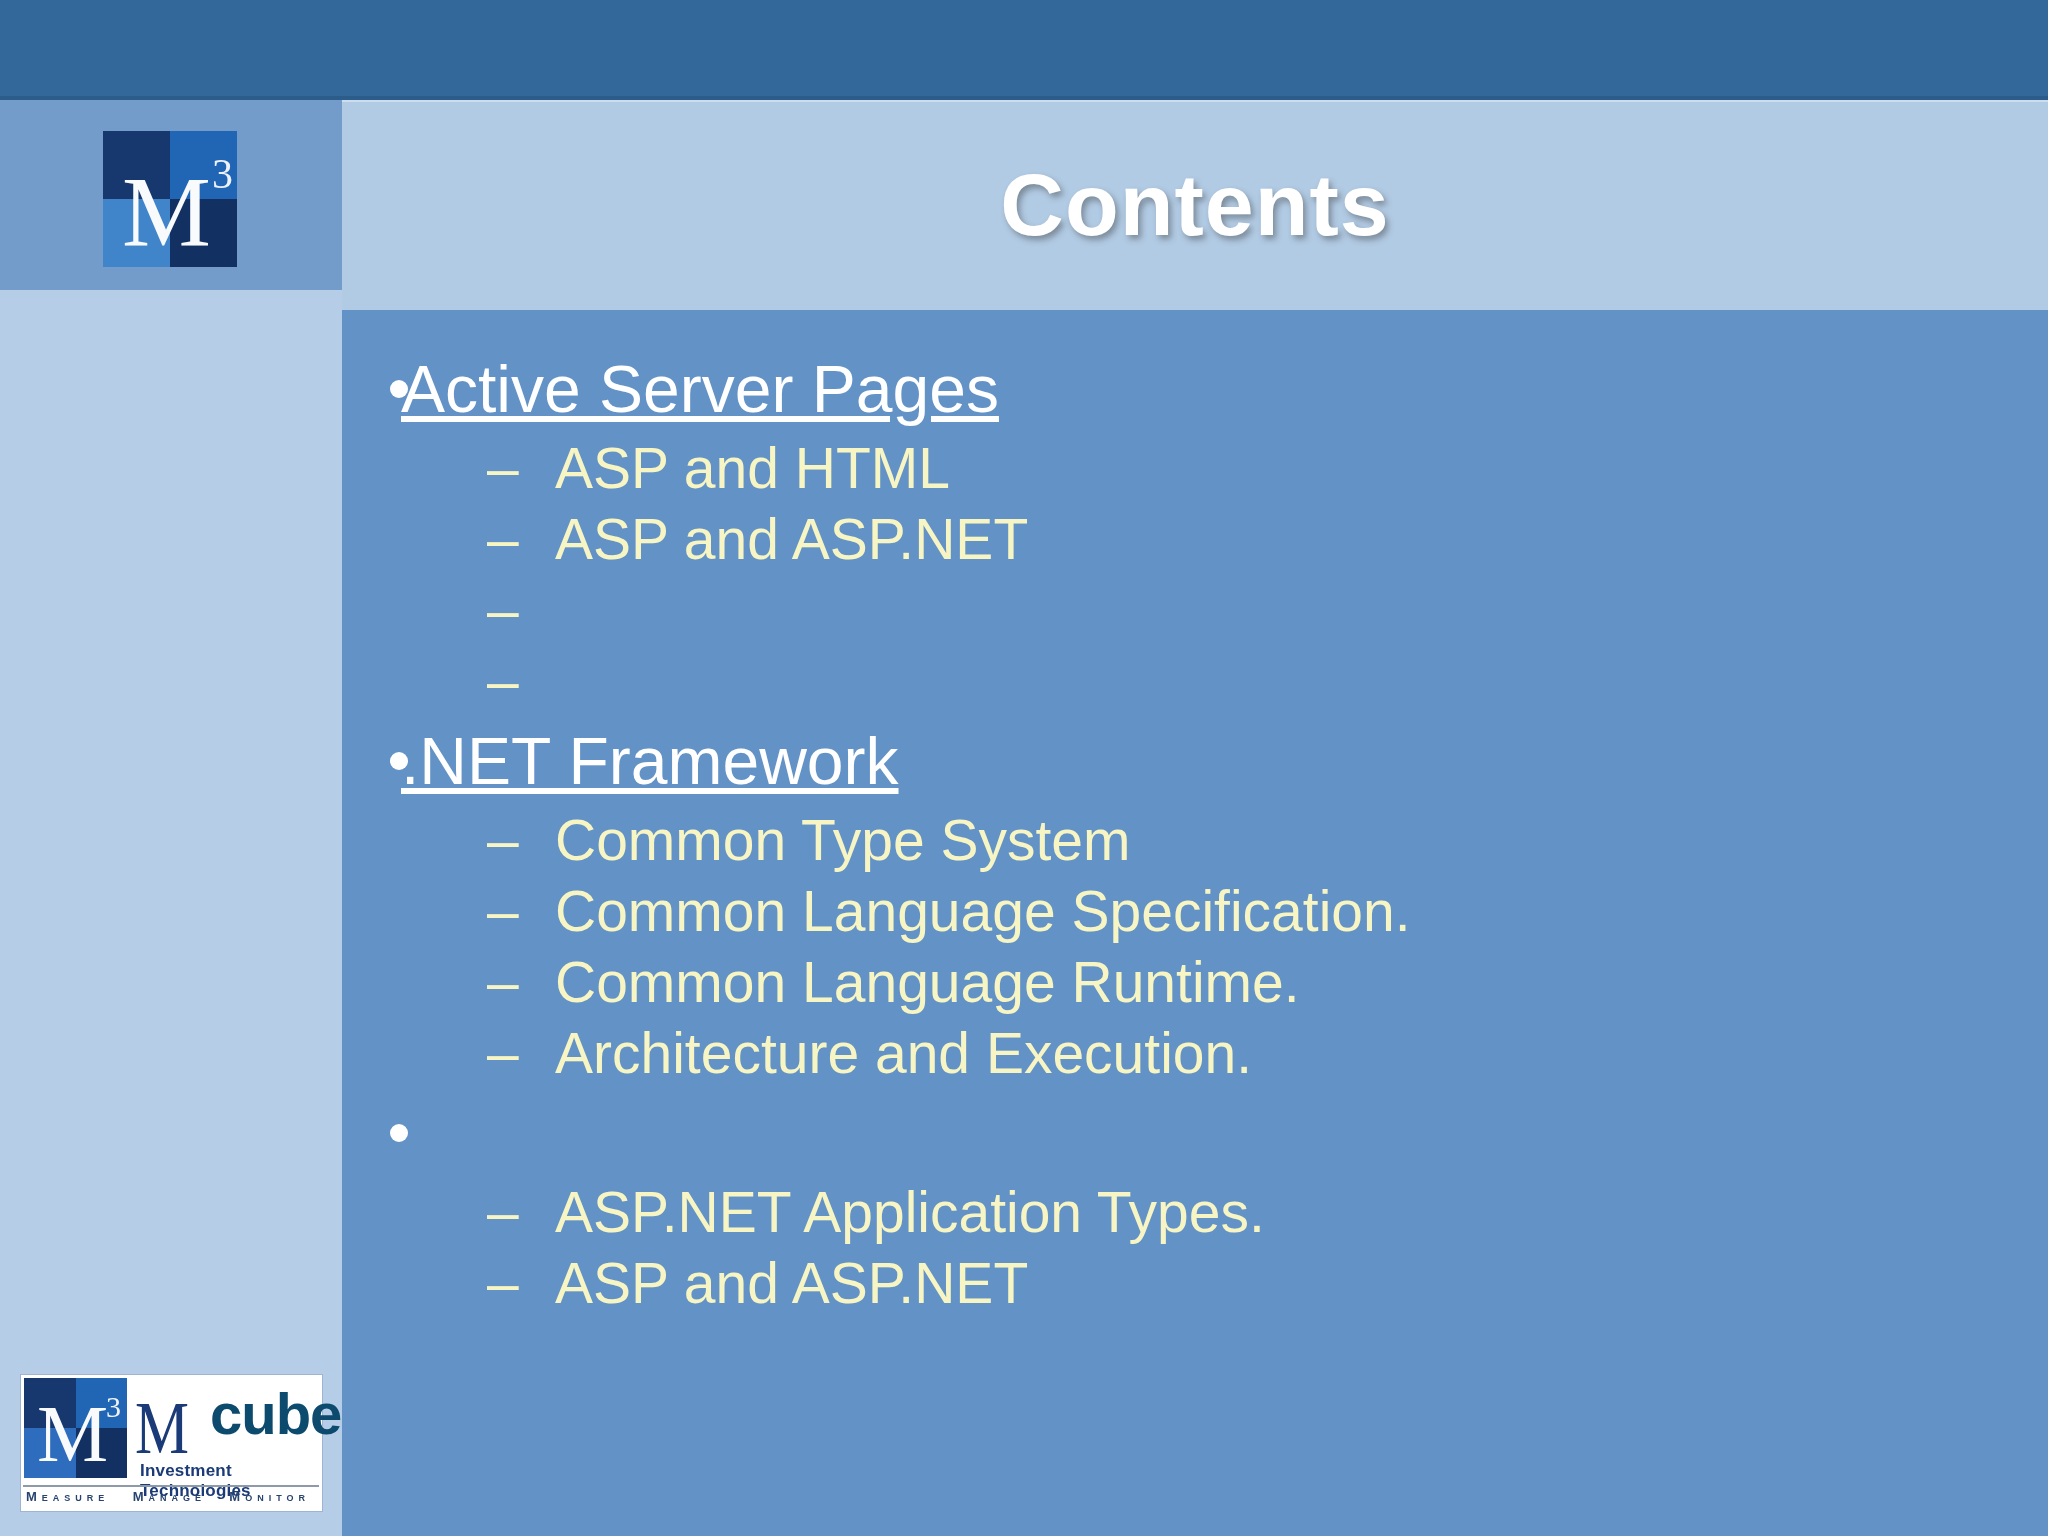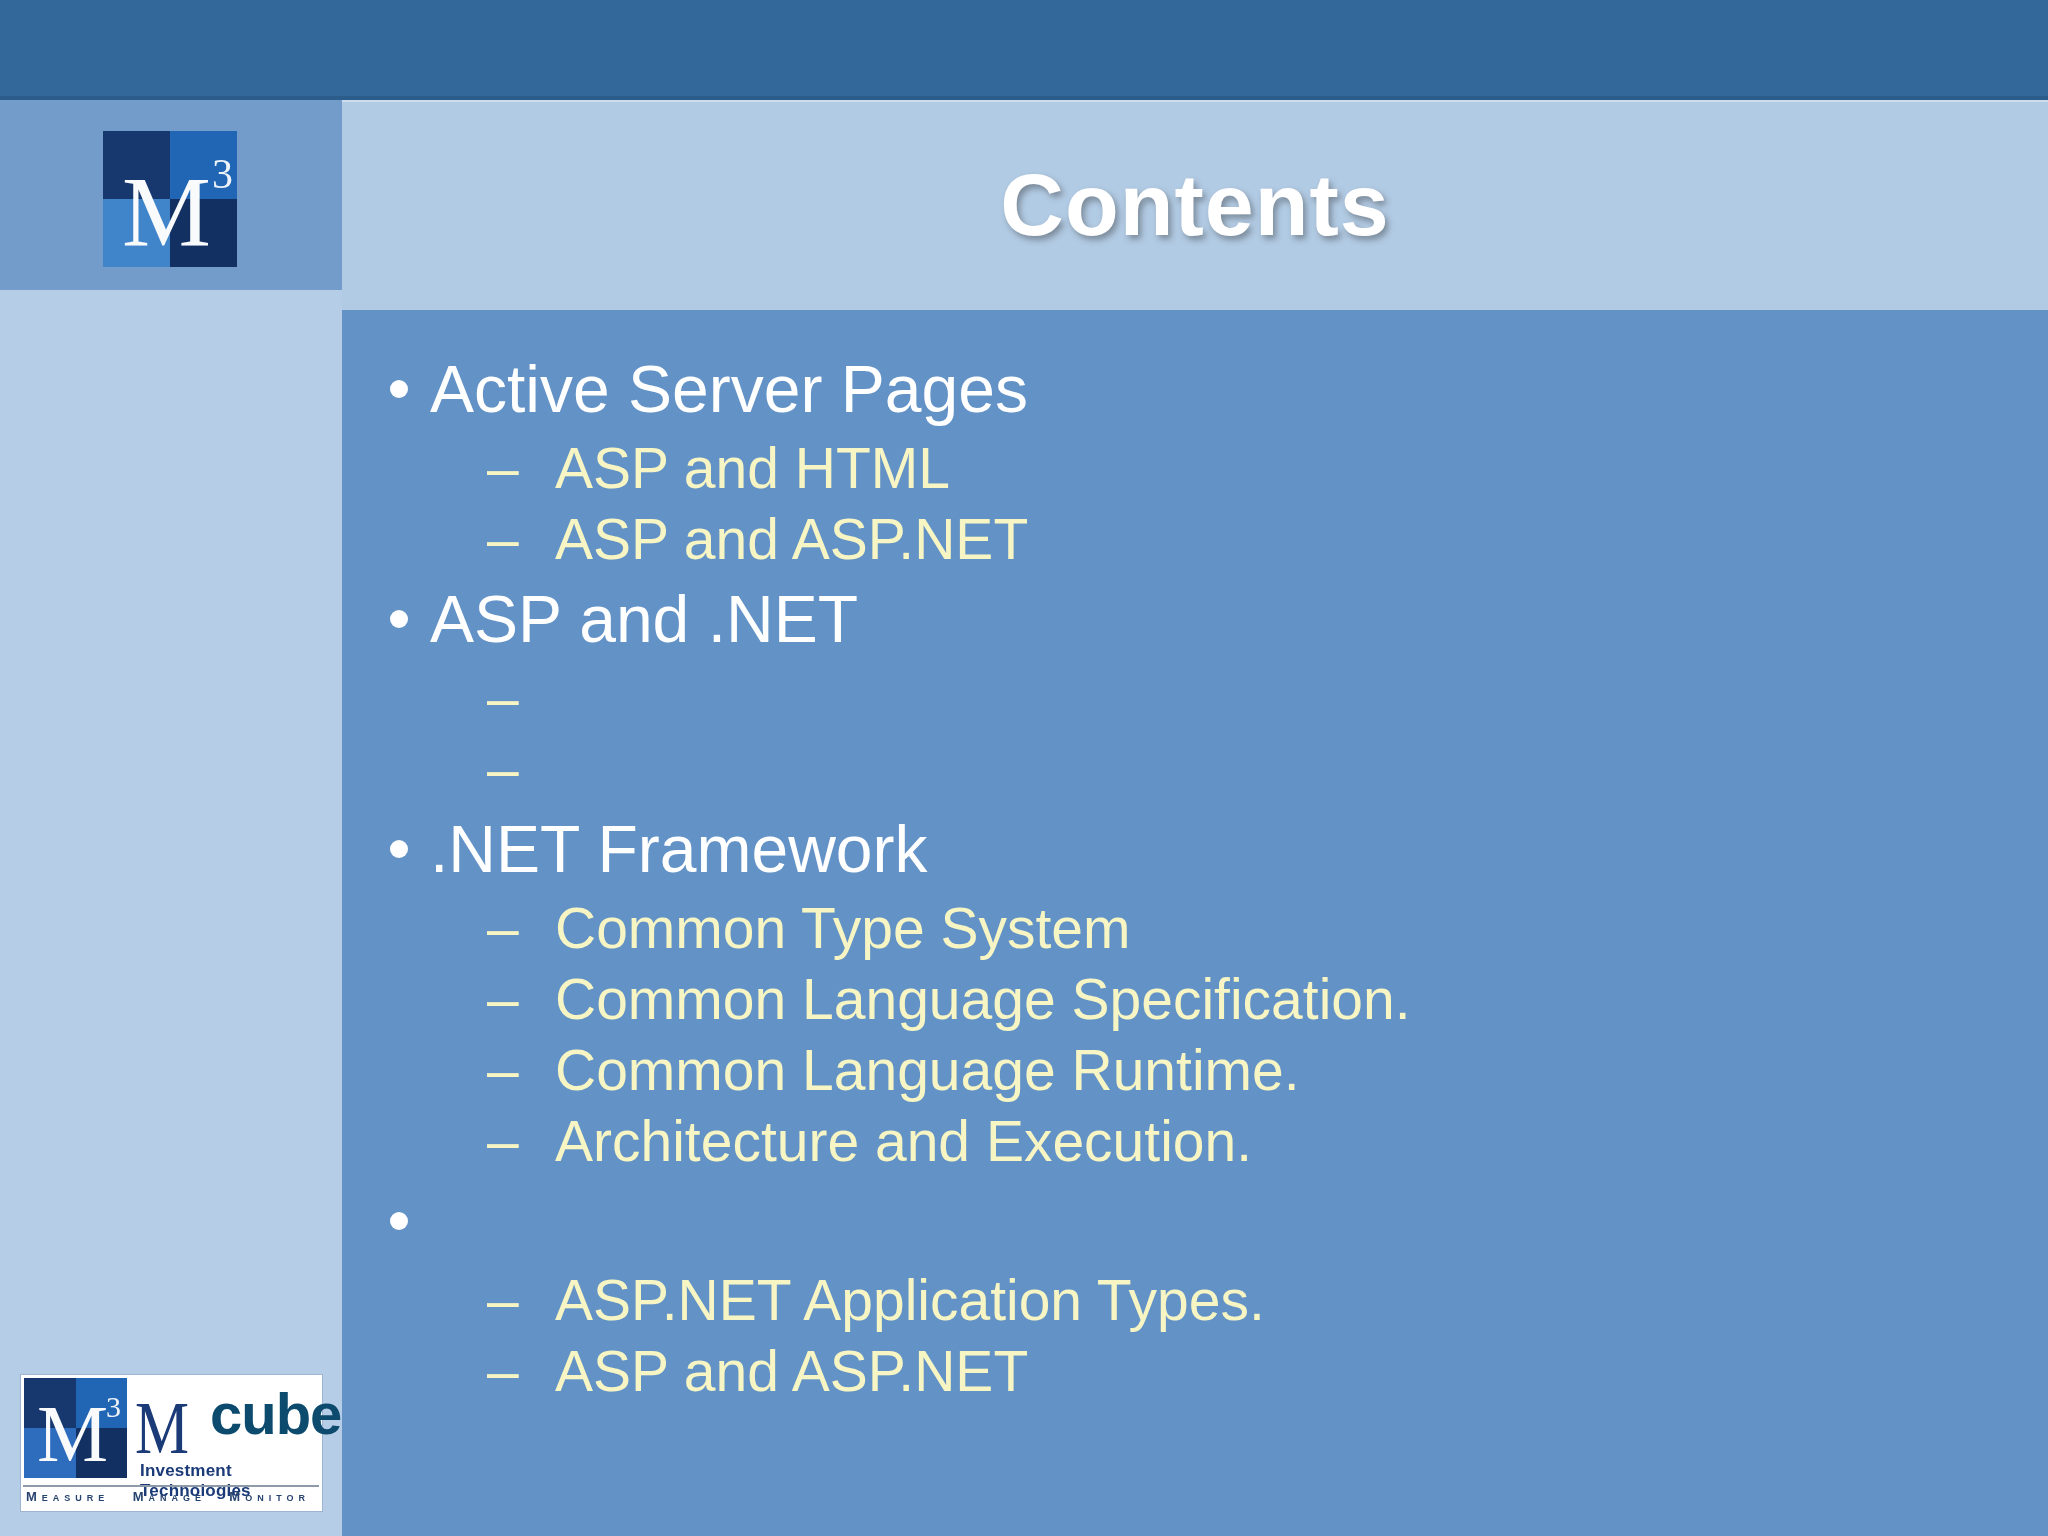--- a/index.html
+++ b/index.html
@@ -38,21 +38,21 @@
   .mlogo .exp{
     position:absolute;font-family:"Liberation Serif",serif;color:#eef3f9;line-height:1;
   }
   .header-logo{left:103px;top:131px;width:134px;height:136px;}
   .header-logo .m{font-size:100px;}
   .header-logo .exp{right:4px;top:22px;font-size:42px;}
 
   
   .contents-list{left:342px;top:345px;width:1706px;}
   .li{position:relative;}
-  .li.l1{height:88px;line-height:88px;font-size:66px;color:#ffffff;padding-left:88px;}
+  .li.l1{height:88px;line-height:88px;font-size:66px;color:#ffffff;padding-left:59px;text-decoration:underline;}
   .li.l2{height:71px;line-height:71px;font-size:57px;color:#f7f5c3;padding-left:213px;}
   .dot{
     position:absolute;left:389px;top:50%;margin-top:-9px;width:18px;height:18px;
     border-radius:50%;background:#ffffff;
   }
   .li.l1 .dot{left:48px;}
   .dash{position:absolute;left:145px;top:0;}
 
   
   .footer-card{
@@ -106,24 +106,20 @@
     <span>Active Server Pages</span>
   </div>
   <div class="li l2">
     <span class="dash">–</span>
     <span>ASP and HTML</span>
   </div>
   <div class="li l2">
     <span class="dash">–</span>
     <span>ASP and ASP.NET</span>
   </div>
-  <div class="li l1">
-    <span class="dot"></span>
-    <span>ASP and .NET</span>
-  </div>
   <div class="li l2">
     <span class="dash">–</span>
   </div>
   <div class="li l2">
     <span class="dash">–</span>
   </div>
   <div class="li l1">
     <span class="dot"></span>
     <span>.NET Framework</span>
   </div>

